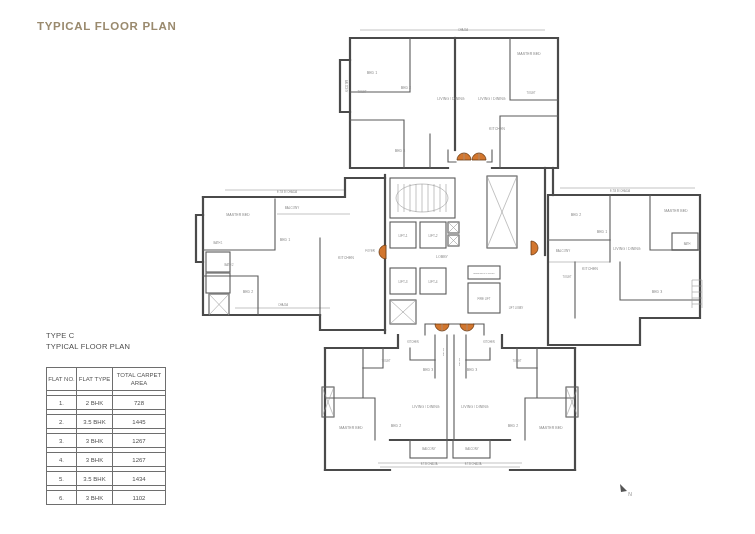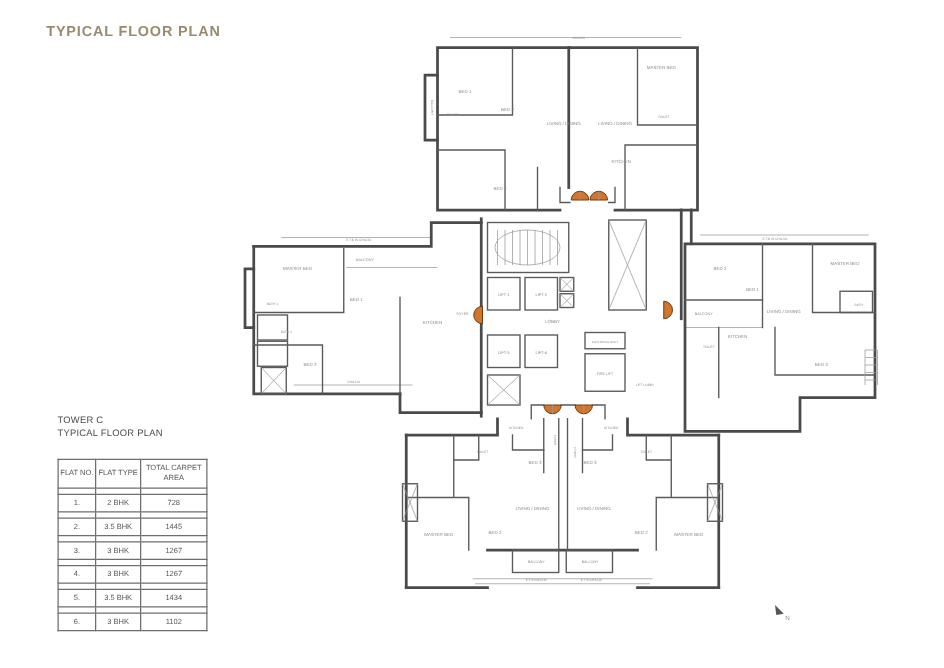--- a/index.html
+++ b/index.html
@@ -30,21 +30,21 @@
   .t{stroke:#9a9a9a;stroke-width:.6;fill:none}
   .door{fill:var(--door);stroke:#6b3a12;stroke-width:.8}
   .north{fill:#555}
 </style>
 </head>
 <body style="--accent: #9a8a6e; --wall: #4a4a4a; --door: #d2762e; --label: #8a8a8a;">
 
 <div class="page-title">TYPICAL FLOOR PLAN</div>
 
 <div class="side-panel">
-  <div class="tower-line">TOWER C</div>
+  <div class="tower-line">TYPE C</div>
   <div class="tower-line">TYPICAL FLOOR PLAN</div>
   <table class="area-table">
     <colgroup>
         <col class="c1">
         <col class="c2">
         <col class="c3">
       </colgroup>
     <thead>
       <tr>
         <th>FLAT NO.</th>

